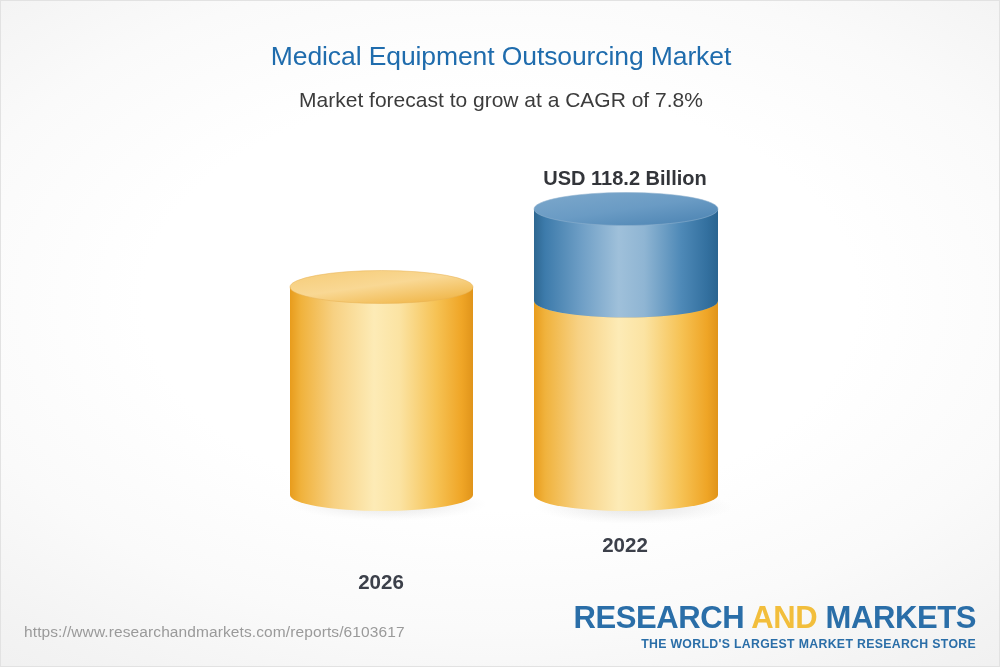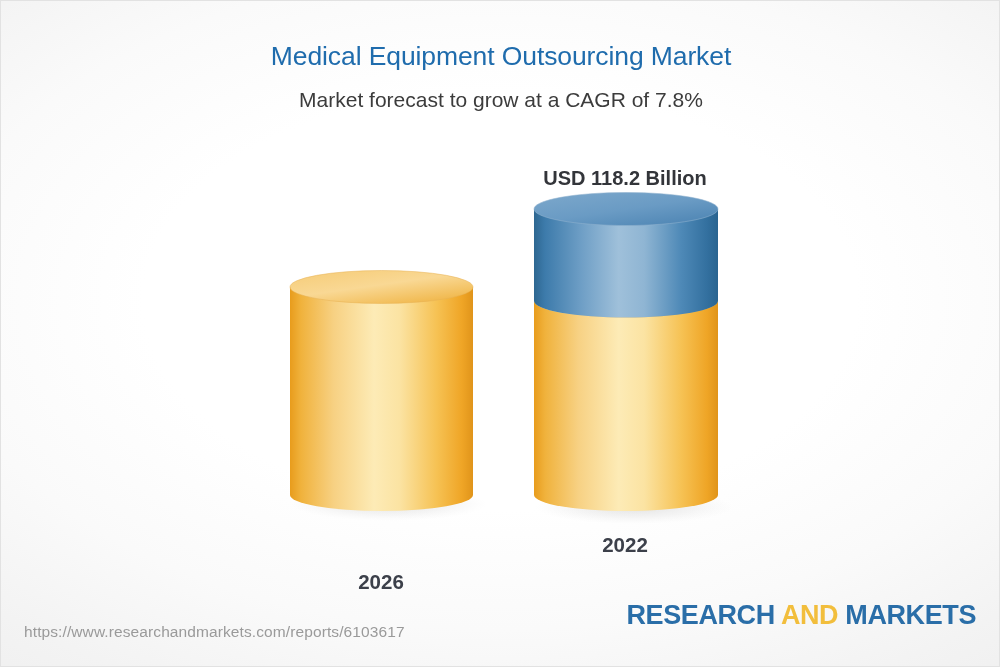--- a/index.html
+++ b/index.html
@@ -56,21 +56,21 @@
   #source-url {
     position:absolute; left:23px; top:622px;
     font-size:15.5px; color:#9A9A9A;
     letter-spacing:0.1px;
   }
   #logo {
     position:absolute; right:23px; top:601px;
     text-align:right;
   }
   #logo-main {
-    font-size:27px; font-weight:bold;
+    font-size:31px; font-weight:bold;
     color:#2A6EA8;
     letter-spacing:-0.4px;
     line-height:1.0;
     white-space:nowrap;
   }
   #logo-main .and { color:#F2BE3C; }
   #logo-tag {
     margin-top:4px;
     font-size:12.3px; font-weight:bold;
     color:#2A6EA8;
@@ -181,15 +181,16 @@
     </div>
 
     <div class="cat-label" style="left:531px; top:532px; width:186px;">2022</div>
 
   </div>
 
   <div id="source-url">https://www.researchandmarkets.com/reports/6103617</div>
 
   <div id="logo">
     <div id="logo-main"><span>RESEARCH </span><span class="and">AND</span><span> MARKETS</span></div>
+    <div id="logo-tag">THE WORLD'S LARGEST MARKET RESEARCH STORE</div>
   </div>
 
 </div>
 
 </body></html>

